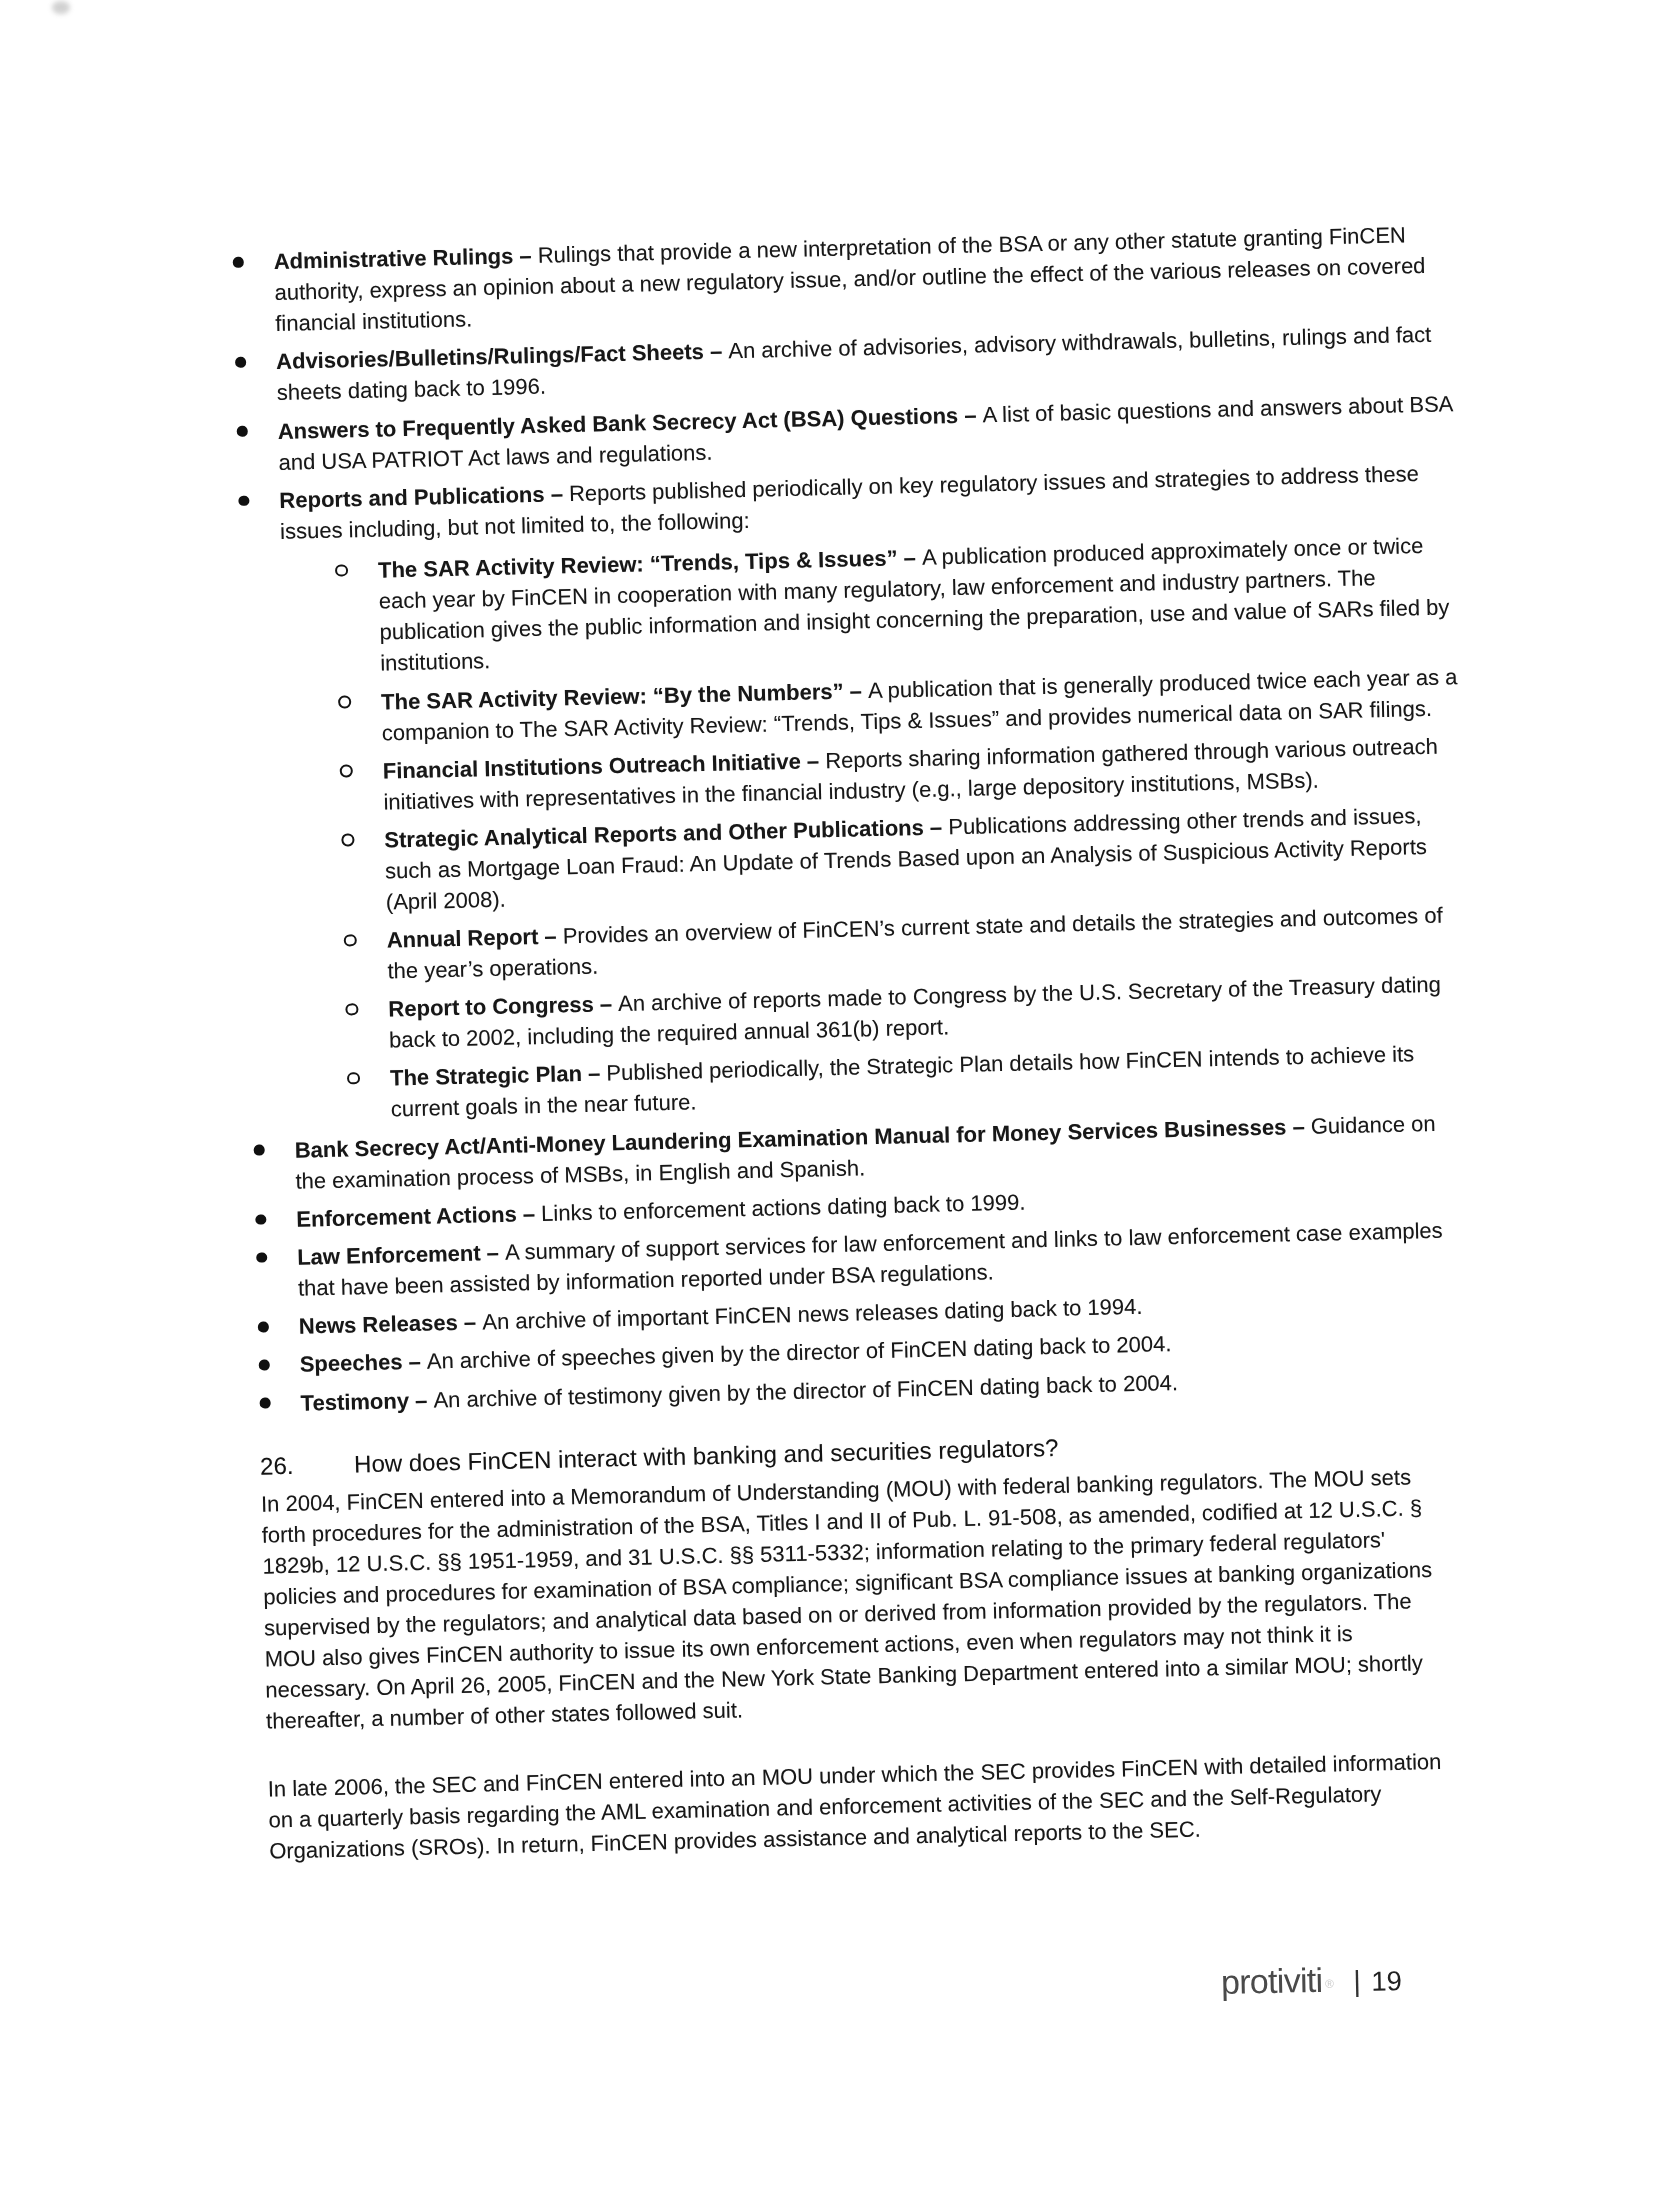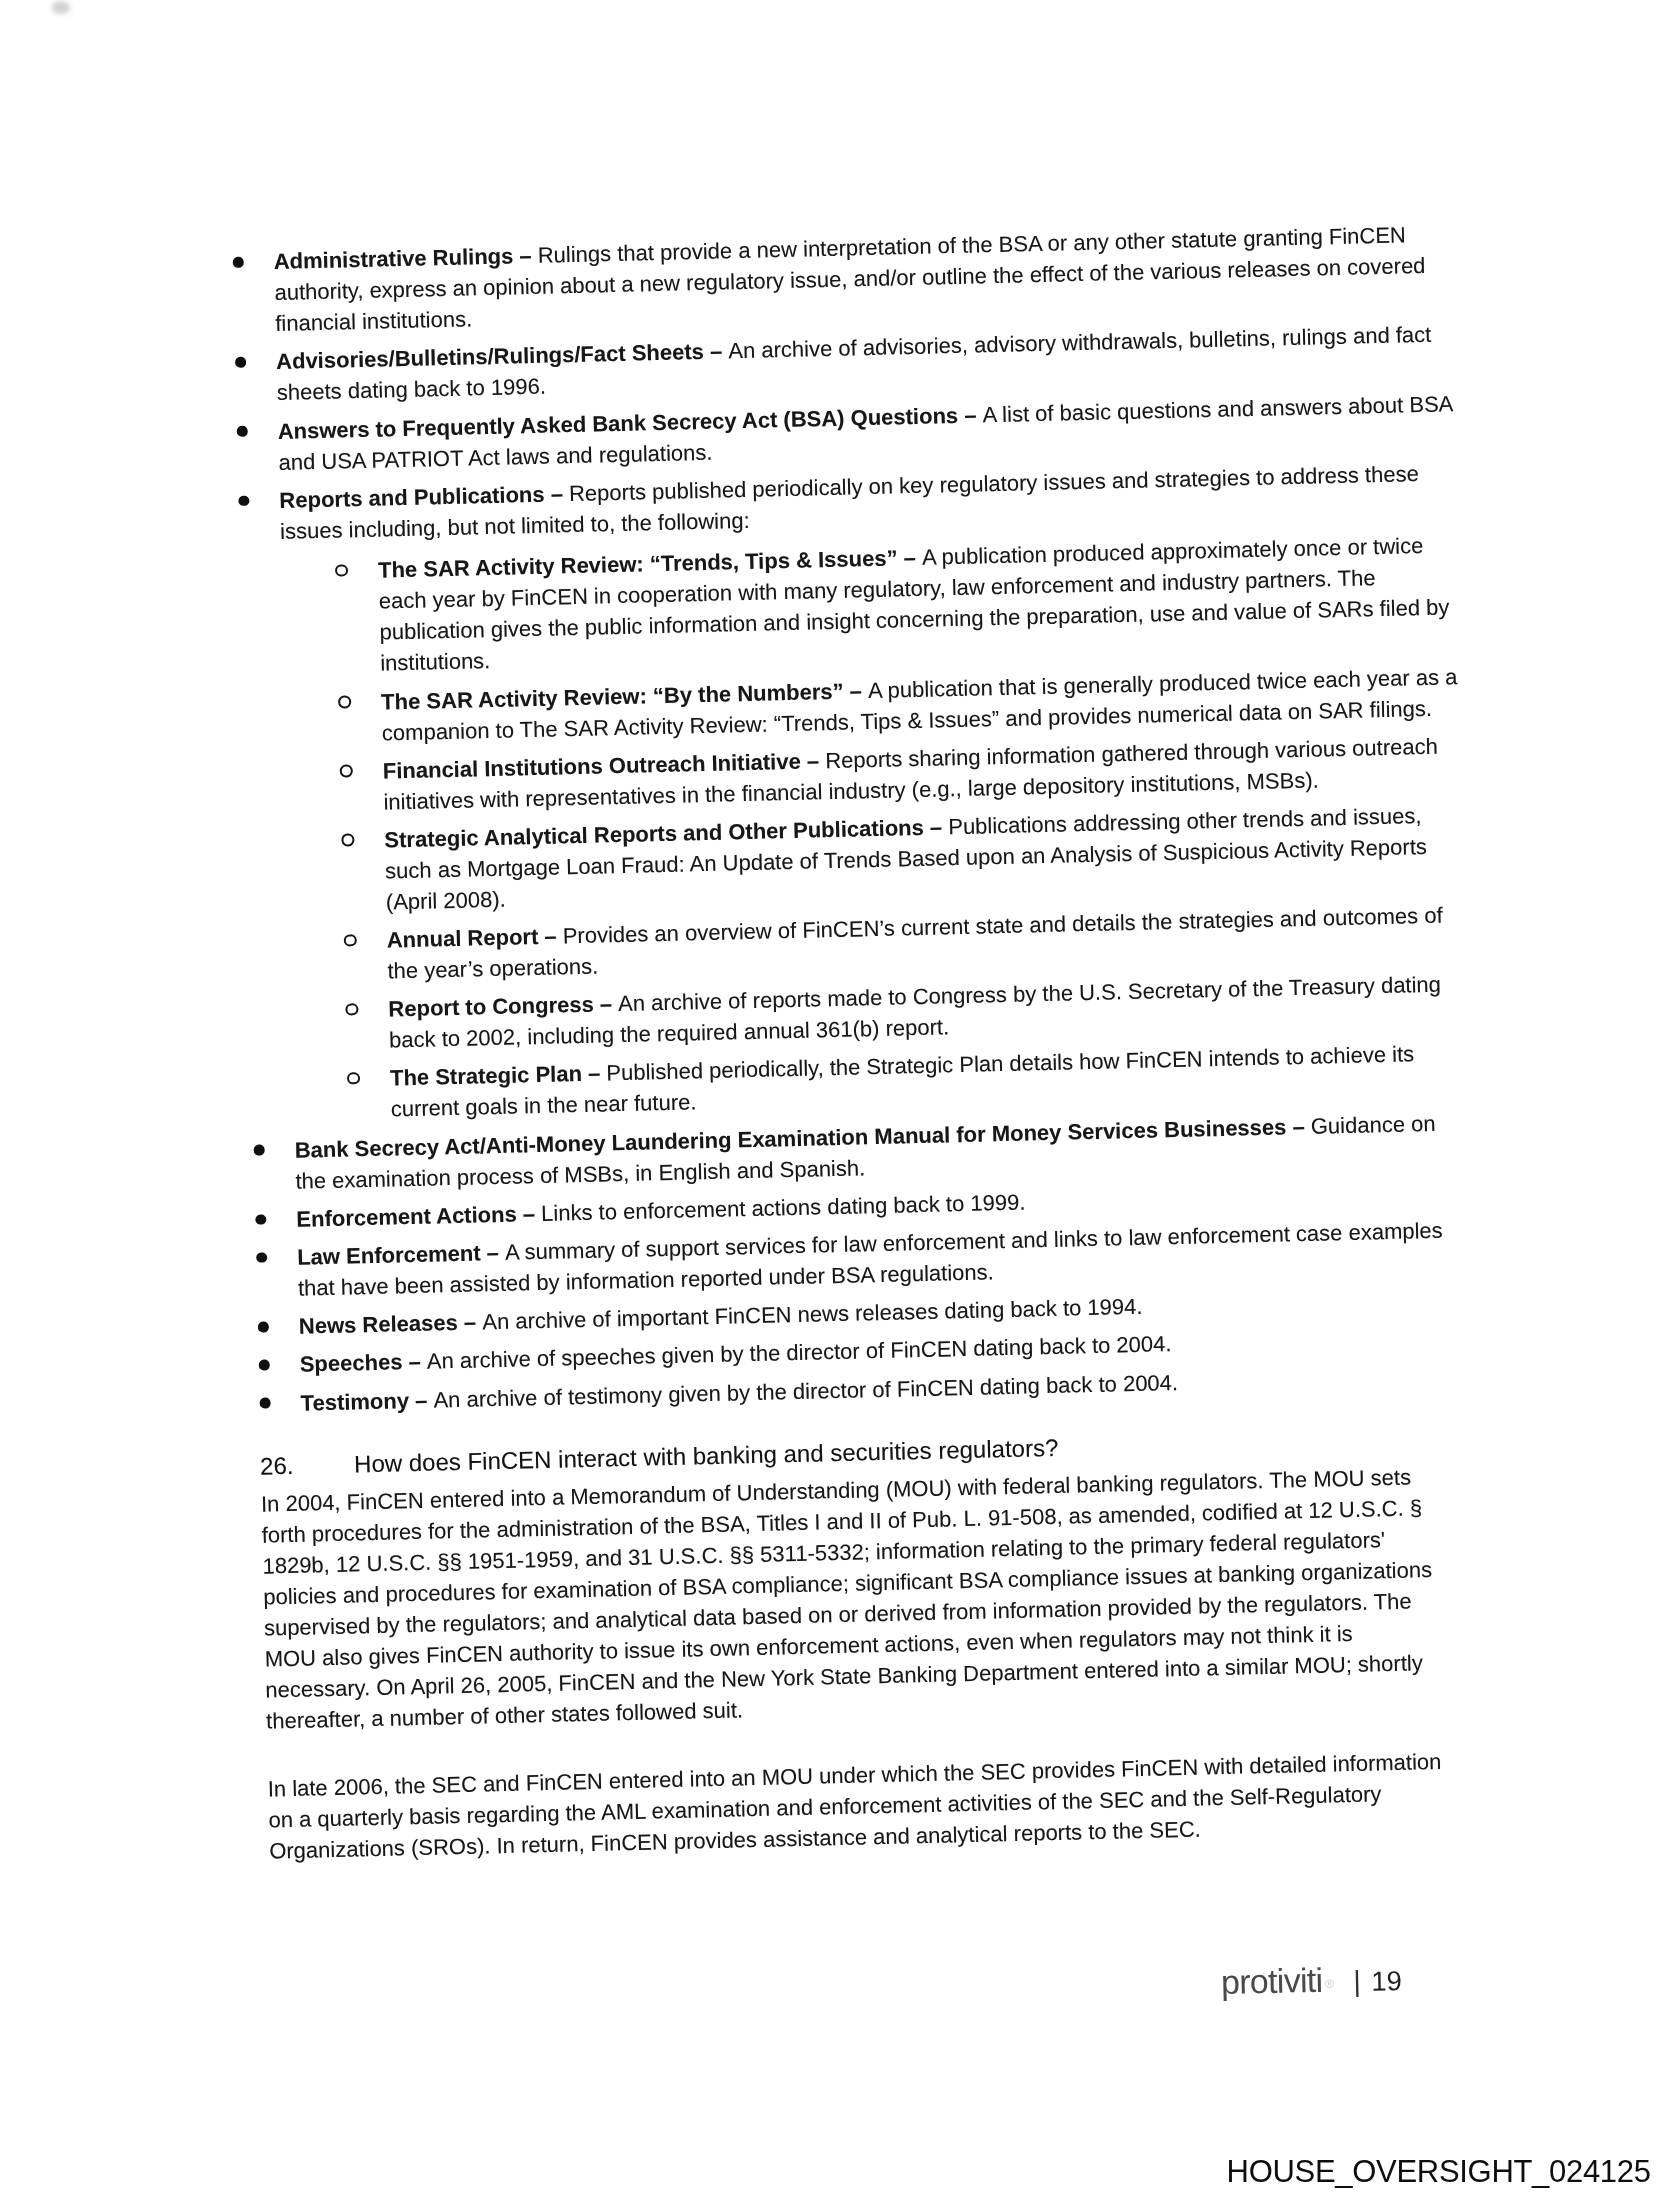--- a/index.html
+++ b/index.html
@@ -161,16 +161,15 @@
 
     <p class="para">In 2004, FinCEN entered into a Memorandum of Understanding (MOU) with federal banking regulators. The MOU sets forth procedures for the administration of the BSA, Titles I and II of Pub. L. 91-508, as amended, codified at 12 U.S.C. § 1829b, 12 U.S.C. §§ 1951-1959, and 31 U.S.C. §§ 5311-5332; information relating to the primary federal regulators' policies and procedures for examination of BSA compliance; significant BSA compliance issues at banking organizations supervised by the regulators; and analytical data based on or derived from information provided by the regulators. The MOU also gives FinCEN authority to issue its own enforcement actions, even when regulators may not think it is necessary. On April 26, 2005, FinCEN and the New York State Banking Department entered into a similar MOU; shortly thereafter, a number of other states followed suit.</p>
     <p class="para second">In late 2006, the SEC and FinCEN entered into an MOU under which the SEC provides FinCEN with detailed information on a quarterly basis regarding the AML examination and enforcement activities of the SEC and the Self-Regulatory Organizations (SROs). In return, FinCEN provides assistance and analytical reports to the SEC.</p>
 
   </div>
 
   <div class="footer-brand">
     <span class="brand-text">protiviti</span><span class="brand-mark">®</span><span class="brand-divider">|</span><span class="brand-page">19</span>
   </div>
 
-  <div class="stamp">HOUSE_OVERSIGHT_024125</div>
 
 </div>
 
 
 </body></html>

